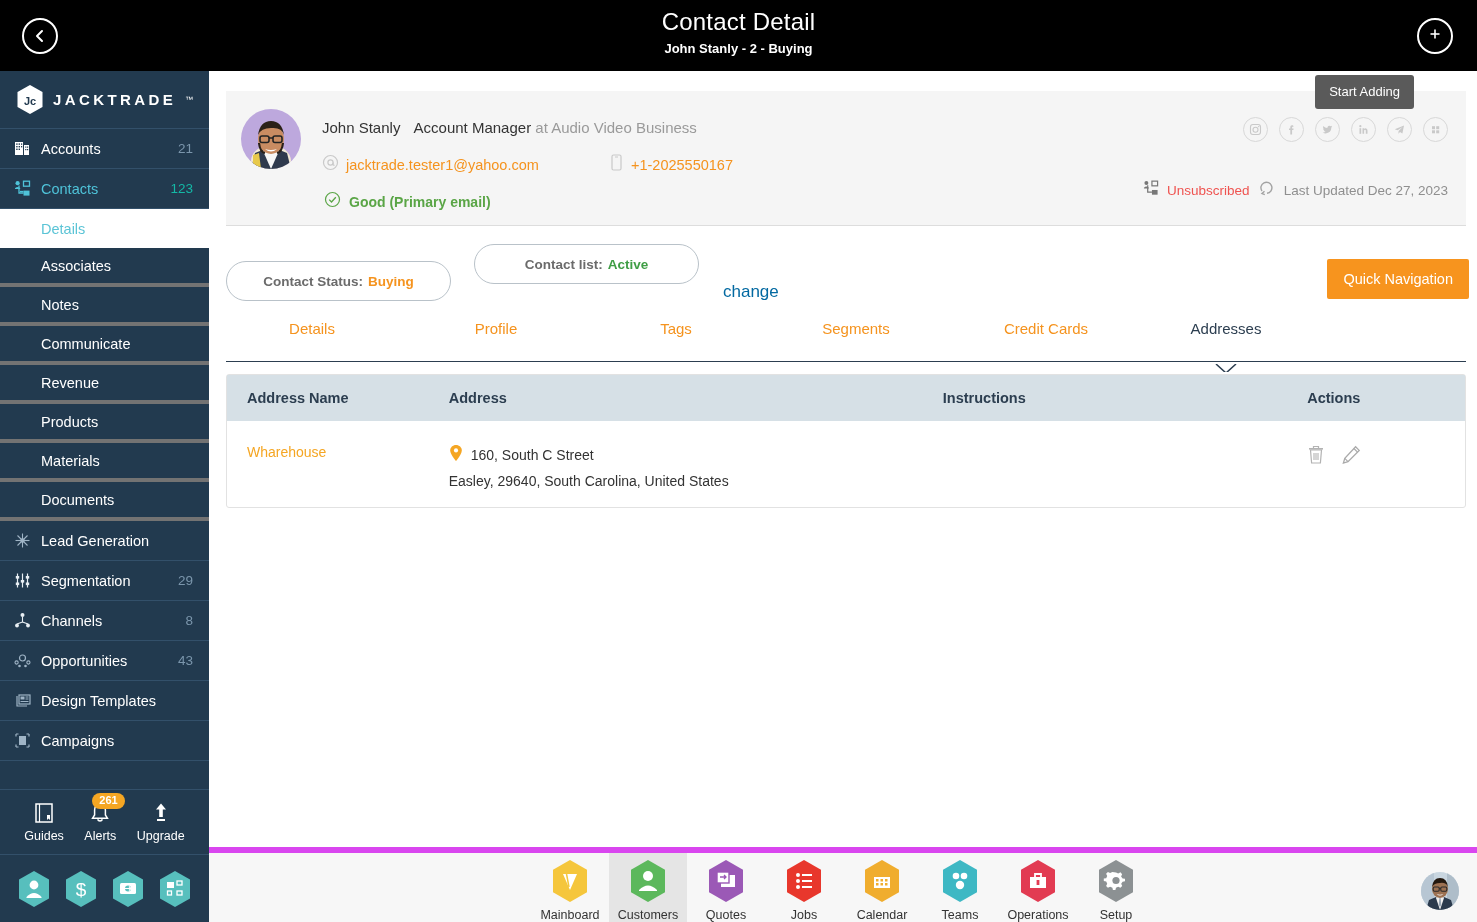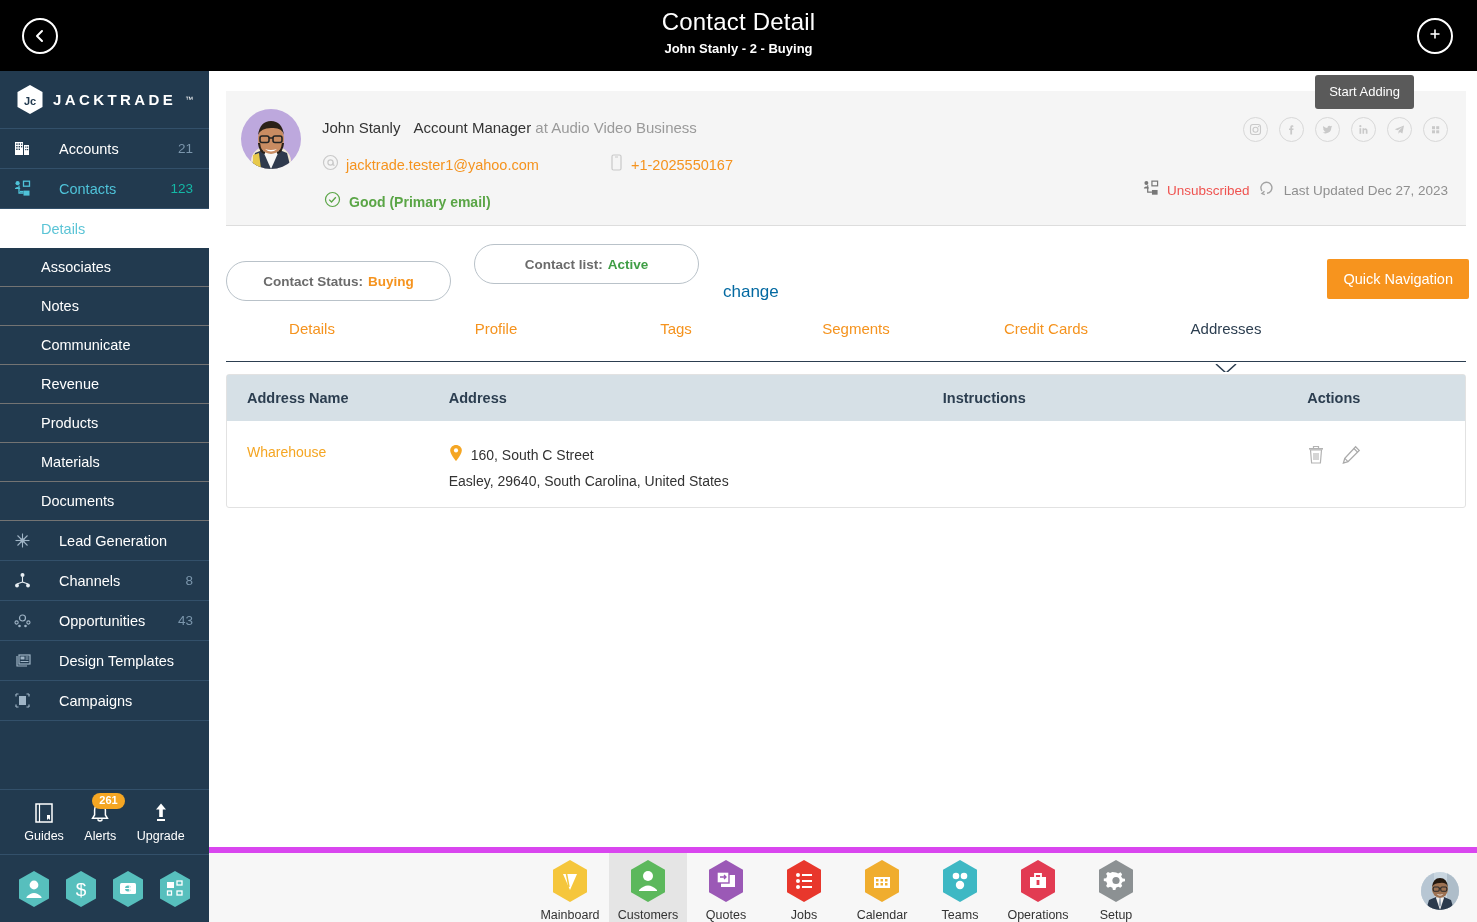--- a/index.html
+++ b/index.html
@@ -59,29 +59,29 @@
     font-size: 15px; font-weight: 700; letter-spacing: 3.4px; color: #fff;
   }
   .brand-tm { font-size: 8px; vertical-align: super; letter-spacing: 0; }
 
   .nav-item {
     height: 40px; display: flex; align-items: center;
     border-bottom: 1px solid #33506a;
     padding-left: 14px; cursor: pointer; position: relative;
   }
   .nav-item .ico { width: 24px; display: flex; align-items: center; justify-content: flex-start; }
-  .nav-item .lbl { font-size: 14.5px; color: #ffffff; margin-left: 21px; }
+  .nav-item .lbl { font-size: 14.5px; color: #ffffff; margin-left: 3px; }
   .nav-item .cnt { position: absolute; right: 16px; font-size: 13.5px; color: #7b96ac; }
   .nav-item.active .lbl { color: #4fc3d9; }
   .nav-item.active .cnt { color: #14b8a6; }
 
   .sub-item {
     height: 39px; display: flex; align-items: center;
     padding-left: 41px; font-size: 14.5px; color: #fff;
-    border-bottom: 1px solid #737373; cursor: pointer;
+    border-bottom: 4px solid #737373; cursor: pointer;
   }
   .sub-item.selected {
     background: #ffffff; color: #5bc4d6; border-bottom: none;
   }
 
   .side-footer {
     position: absolute; bottom: 67px; left: 0; width: 209px; height: 66px;
     border-top: 1px solid #33506a; border-bottom: 1px solid #33506a;
     display: flex; align-items: center; justify-content: space-around;
     padding: 0 14px;
@@ -329,20 +329,38 @@
             <line x1="3.5" y1="3.5" x2="13.5" y2="13.5"></line>
               <line x1="13.5" y1="3.5" x2="3.5" y2="13.5"></line>
           </g>
           <circle cx="8.5" cy="8.5" r="2.3" fill="#9fb4c6"></circle>
         </svg>
       </span>
       <span class="lbl">Lead Generation</span>
       <span class="cnt"></span>
     </div>
 
+    <div class="nav-item">
+      <span class="ico">
+        <svg width="17" height="17" viewBox="0 0 17 17">
+          <g stroke="#e8eef3" stroke-width="1.2">
+            <line x1="3.5" y1="1.5" x2="3.5" y2="15.5"></line>
+              <line x1="8.5" y1="1.5" x2="8.5" y2="15.5"></line>
+              <line x1="13.5" y1="1.5" x2="13.5" y2="15.5"></line>
+          </g>
+          <rect x="1.8" y="4" width="3.4" height="2.6" fill="#e8eef3"></rect>
+          <rect x="6.8" y="8" width="3.4" height="2.6" fill="#e8eef3"></rect>
+          <rect x="11.8" y="4" width="3.4" height="2.6" fill="#e8eef3"></rect>
+          <rect x="1.8" y="10.5" width="3.4" height="2.6" fill="#e8eef3"></rect>
+          <rect x="11.8" y="10.5" width="3.4" height="2.6" fill="#e8eef3"></rect>
+        </svg>
+      </span>
+      <span class="lbl">Segmentation</span>
+      <span class="cnt">29</span>
+    </div>
 
     <div class="nav-item">
       <span class="ico">
         <svg width="17" height="17" viewBox="0 0 17 17">
           <circle cx="8.5" cy="3" r="2" fill="#e8eef3"></circle>
           <circle cx="3" cy="13.5" r="1.9" fill="#e8eef3"></circle>
           <circle cx="14" cy="13.5" r="1.9" fill="#e8eef3"></circle>
           <path d="M8.5 5 L8.5 10 M8.5 10 L3 12 M8.5 10 L14 12" stroke="#e8eef3" stroke-width="1.1" fill="none"></path>
         </svg>
       </span>

